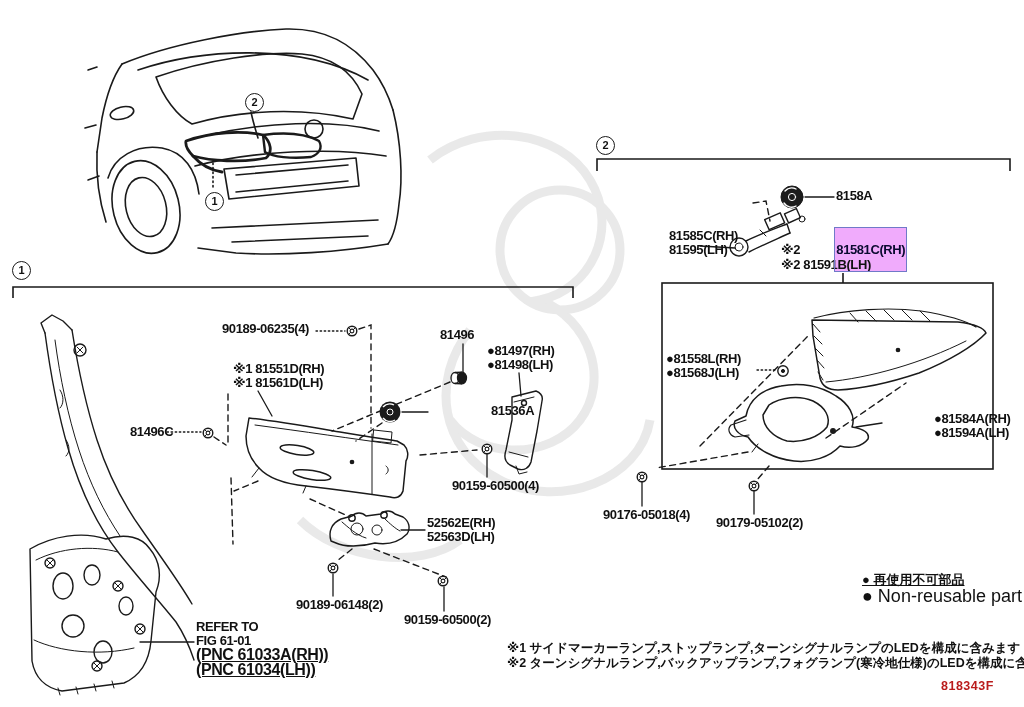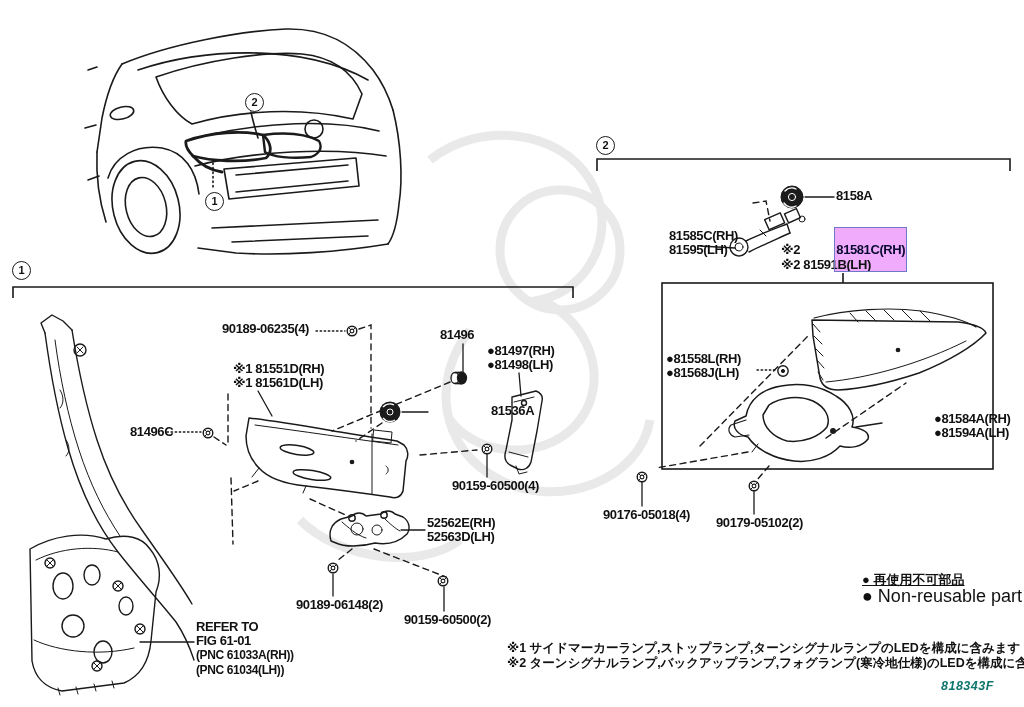--- a/index.html
+++ b/index.html
@@ -2,30 +2,30 @@
 <html><head>
 <meta charset="utf-8">
 <style>
   html,body{margin:0;padding:0;background:#fff;}
   .stage{position:relative;width:1024px;height:707px;background:#ffffff;overflow:hidden;
          font-family:"Liberation Sans","DejaVu Sans",sans-serif;color:#111;}
   svg{position:absolute;left:0;top:0;}
   .lbl{position:absolute;font-weight:bold;font-size:13px;line-height:13px;
        letter-spacing:-0.4px;white-space:nowrap;color:#111;}
   .lbl .row{display:block;margin-bottom:1px;}
-  .sm{font-size:12px;line-height:14px;}
+  .sm{font-size:16px;line-height:14px;text-decoration:underline;}
   .note{position:absolute;font-weight:bold;font-size:12.5px;line-height:15px;
         letter-spacing:0;white-space:nowrap;color:#111;}
   .circ{position:absolute;width:17px;height:17px;border:1.6px solid #1a1a1a;border-radius:50%;
         font-weight:bold;font-size:11px;line-height:17px;text-align:center;background:#fff;}
   .hl{background:#f0abfc;outline:1.5px solid #7079c8;padding:14px 1px;color:#0a0a30;margin-left:32px;}
   .legend{position:absolute;font-size:13px;line-height:16px;white-space:nowrap;color:#111;}
   .legend .jp{font-weight:bold;display:block;text-decoration:underline;}
   .legend .en{font-weight:normal;font-size:18px;display:block;}
-  .figcode{position:absolute;font-weight:bold;font-size:12.5px;letter-spacing:0.5px;color:#0f766e;font-style:italic;}
+  .figcode{position:absolute;font-weight:bold;font-size:12.5px;letter-spacing:0.5px;color:#b91c1c;}
 </style>
 </head>
 <body>
 
 <div class="stage">
 
 <svg width="1024" height="707" viewBox="0 0 1024 707">
 
   <g stroke="#e4e4e4" fill="none" stroke-width="9" opacity="0.8">
     <path d="M430,160 C480,120 560,130 590,180 C620,230 590,290 540,300 C590,320 610,380 580,420 C550,460 480,460 450,420"></path>

